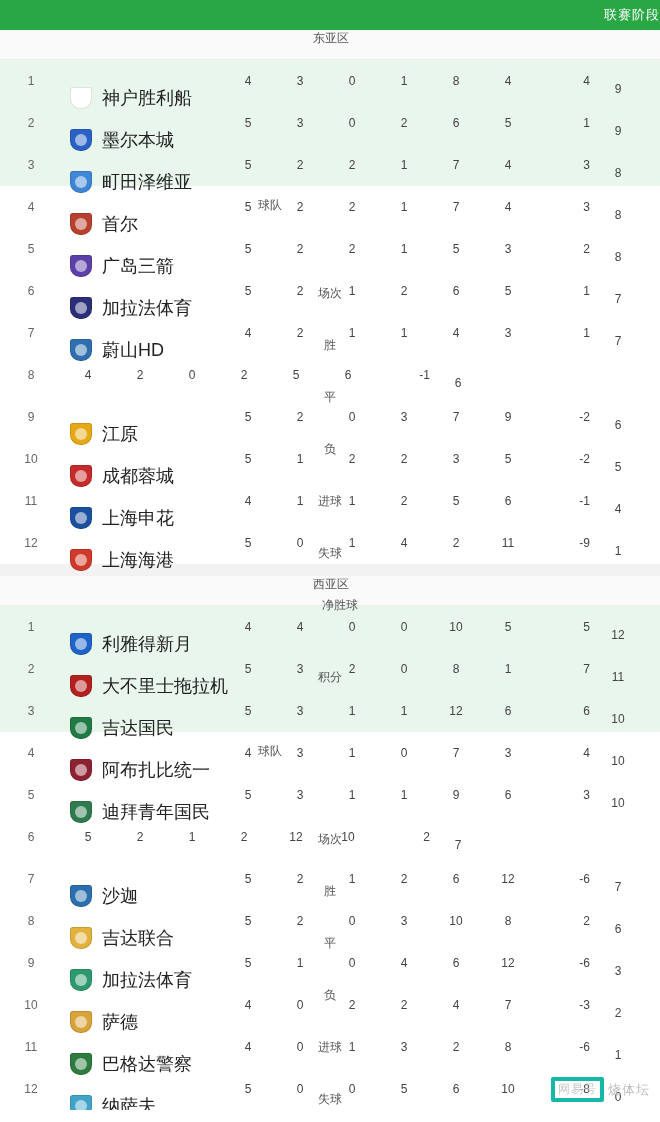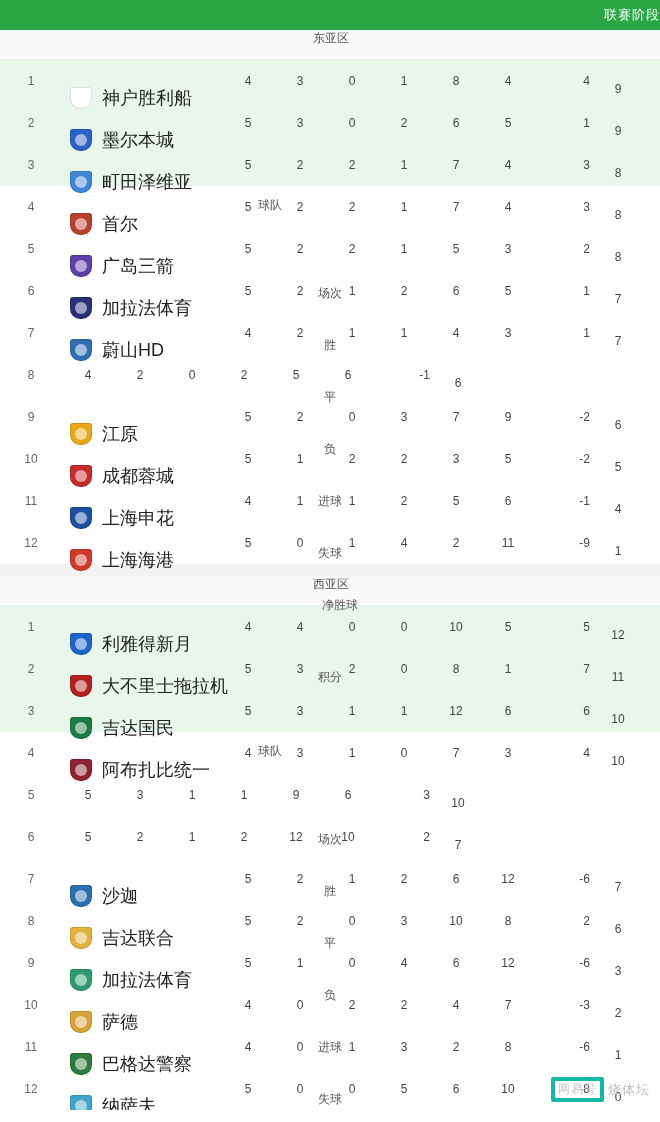--- a/index.html
+++ b/index.html
@@ -453,20 +453,26 @@
           <div class="c-stat">3</div>
           <div class="c-stat">1</div>
           <div class="c-stat">0</div>
           <div class="c-stat">7</div>
           <div class="c-stat">3</div>
           <div class="c-gd">4</div>
           <div class="c-pts">10</div>
         </div>
         <div class="row plain">
           <div class="c-rank">5</div>
+          <div class="c-team">
+            <span class="crest shield" style="background: rgb(47, 122, 78); border: 1px solid rgba(0, 0, 0, 0.12);">
+              <span class="inner"></span>
+            </span>
+            <span class="team-name">迪拜青年国民</span>
+          </div>
           <div class="c-stat">5</div>
           <div class="c-stat">3</div>
           <div class="c-stat">1</div>
           <div class="c-stat">1</div>
           <div class="c-stat">9</div>
           <div class="c-stat">6</div>
           <div class="c-gd">3</div>
           <div class="c-pts">10</div>
         </div>
         <div class="row plain">

